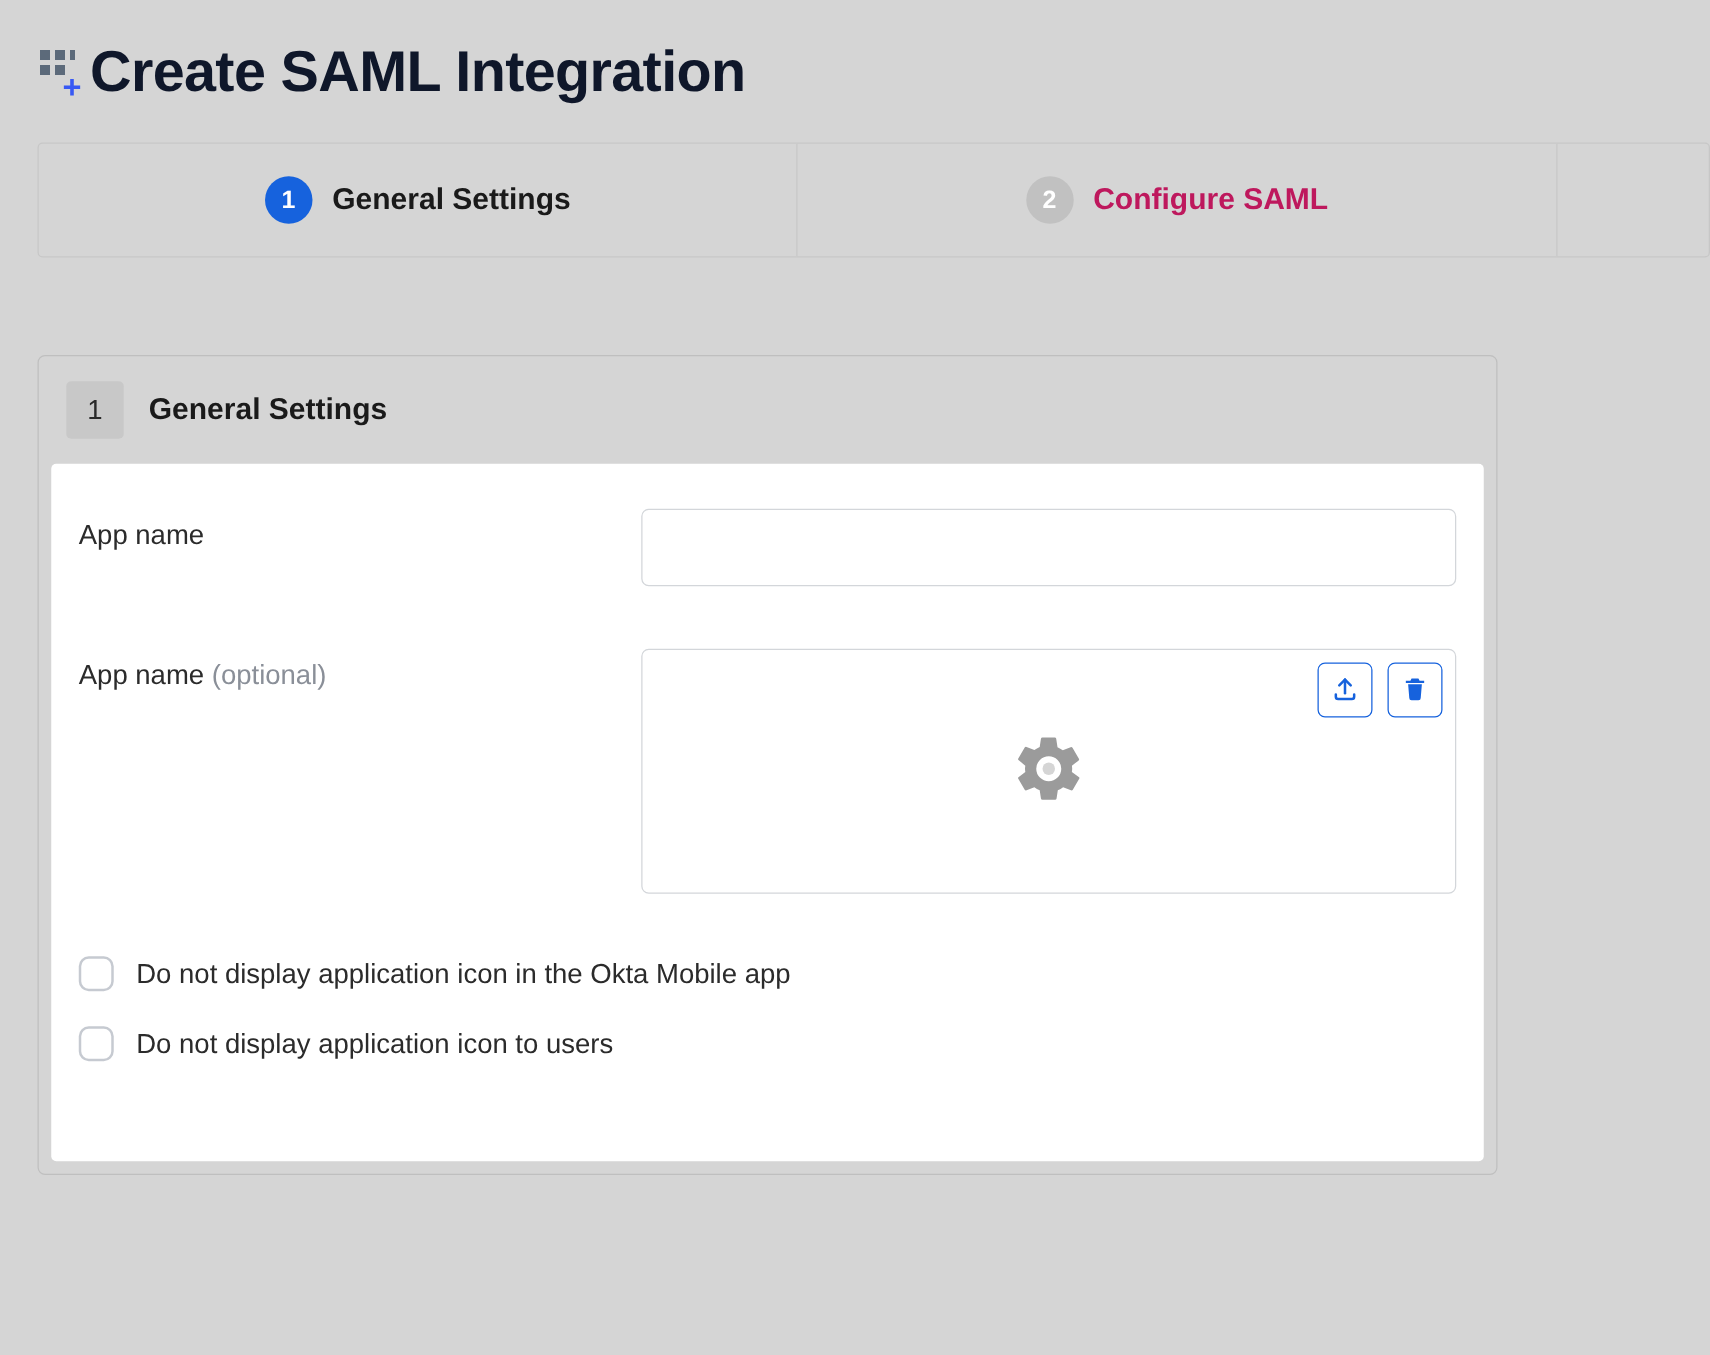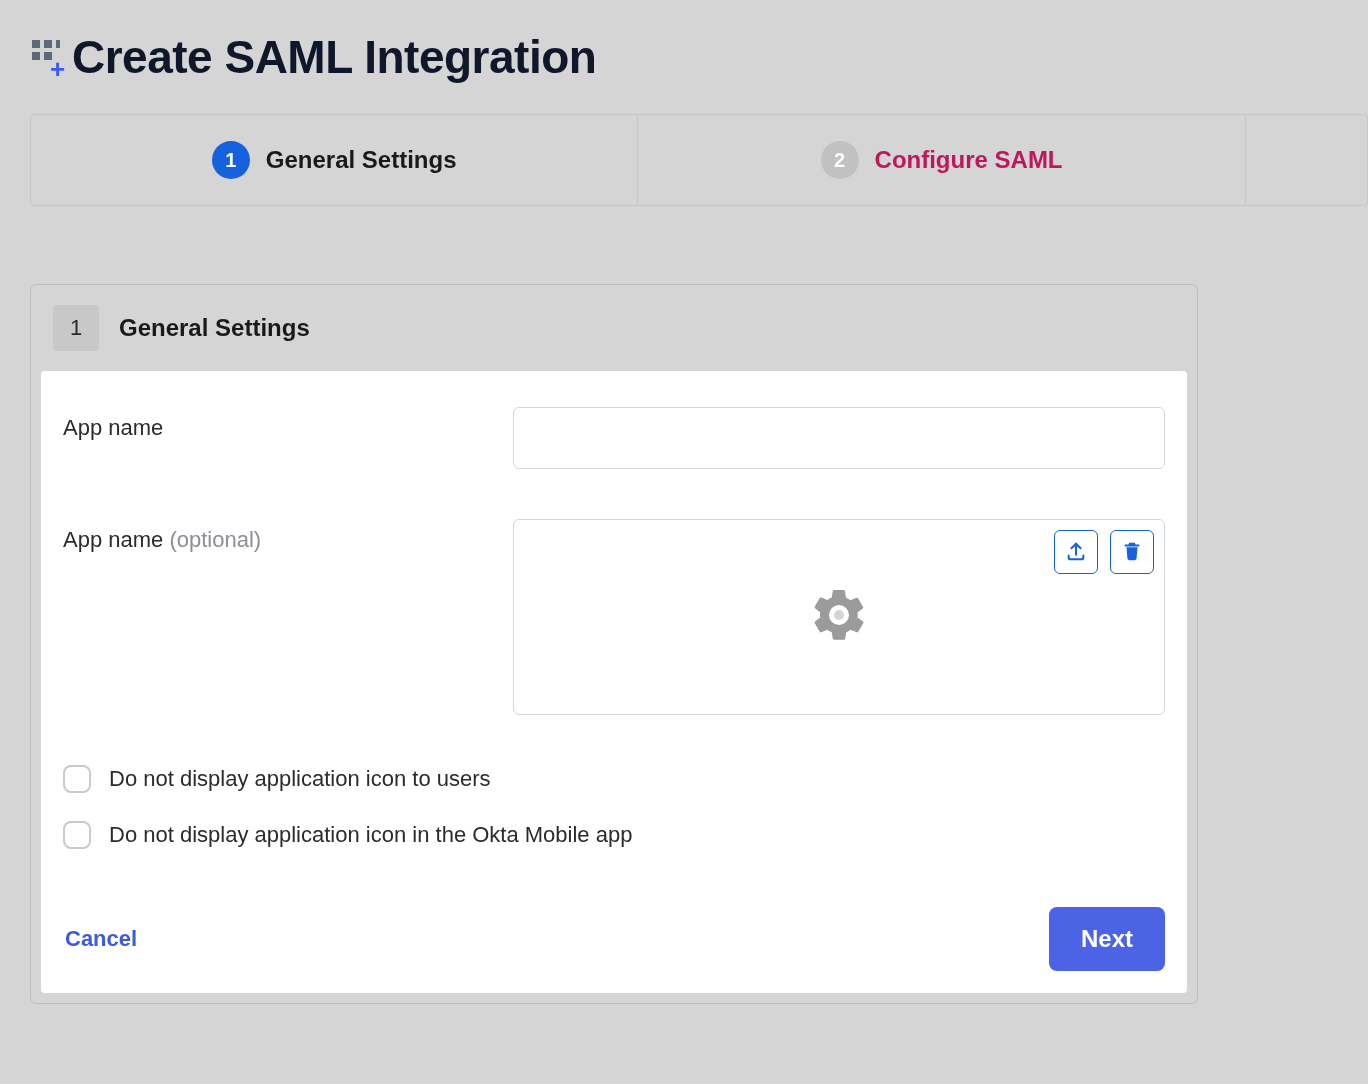--- a/index.html
+++ b/index.html
@@ -306,30 +306,26 @@
                 </svg>
             </div>
           </div>
         </div>
       </div>
 
       <div class="form-row tight">
         <div class="form-control-col">
           <div class="checkbox-row">
             <div class="checkbox"></div>
-            <div class="checkbox-label">Do not display application icon to users</div>
+            <div class="checkbox-label">Do not display application icon in the Okta Mobile app</div>
           </div>
           <div class="checkbox-row">
             <div class="checkbox"></div>
-            <div class="checkbox-label">Do not display application icon in the Okta Mobile app</div>
+            <div class="checkbox-label">Do not display application icon to users</div>
           </div>
         </div>
       </div>
 
-      <div class="actions-row">
-        <button class="link-btn">Cancel</button>
-        <button class="primary-btn">Next</button>
-      </div>
 
     </div>
   </div>
 
 </div>
 
 </body></html>

